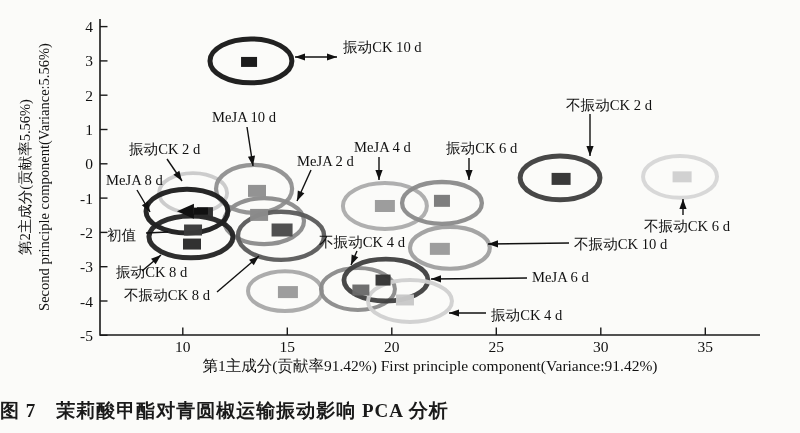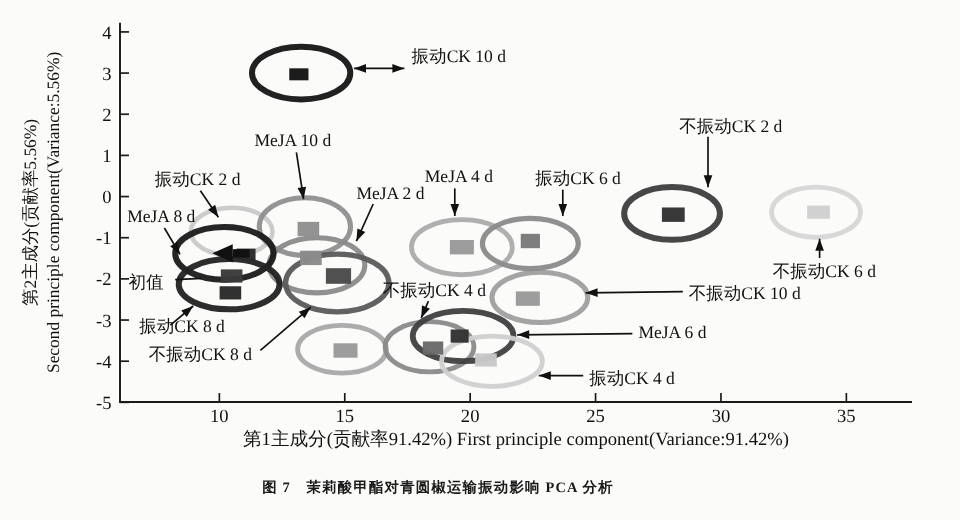--- a/index.html
+++ b/index.html
@@ -1,20 +1,20 @@
 <!DOCTYPE html>
 <html><head>
 <meta charset="utf-8">
 <style>
   html,body{margin:0;padding:0;background:#e9e9e9;}
   .page{position:relative;width:800px;height:433px;background:#fbfbf9;overflow:hidden;
         font-family:"Liberation Serif","DejaVu Serif",serif;}
   svg text{font-family:"Liberation Serif","DejaVu Serif",serif;fill:#111;}
-  .caption{position:absolute;left:0;top:398px;width:730px;text-align:center;
-           font-size:12px;font-weight:bold;color:#1a1a1a;letter-spacing:1px;}
+  .caption{position:absolute;left:0;top:398px;width:730px;text-align:left;
+           font-size:19px;font-weight:bold;color:#1a1a1a;letter-spacing:1px;}
 </style>
 </head>
 <body>
 
 <div class="page">
   <svg id="chart" width="800" height="433" viewBox="0 0 800 433">
       <path d="M100,19 L100,335 L760,335" fill="none" stroke="#1a1a1a" stroke-width="1.6"></path>
       <line x1="100" y1="26.600000000000023" x2="107.5" y2="26.600000000000023" stroke="#1a1a1a" stroke-width="1.4"></line>
       <text x="93" y="32.10000000000002" font-size="15.5px" text-anchor="end">4</text>
       <line x1="100" y1="60.90000000000002" x2="107.5" y2="60.90000000000002" stroke="#1a1a1a" stroke-width="1.4"></line>

